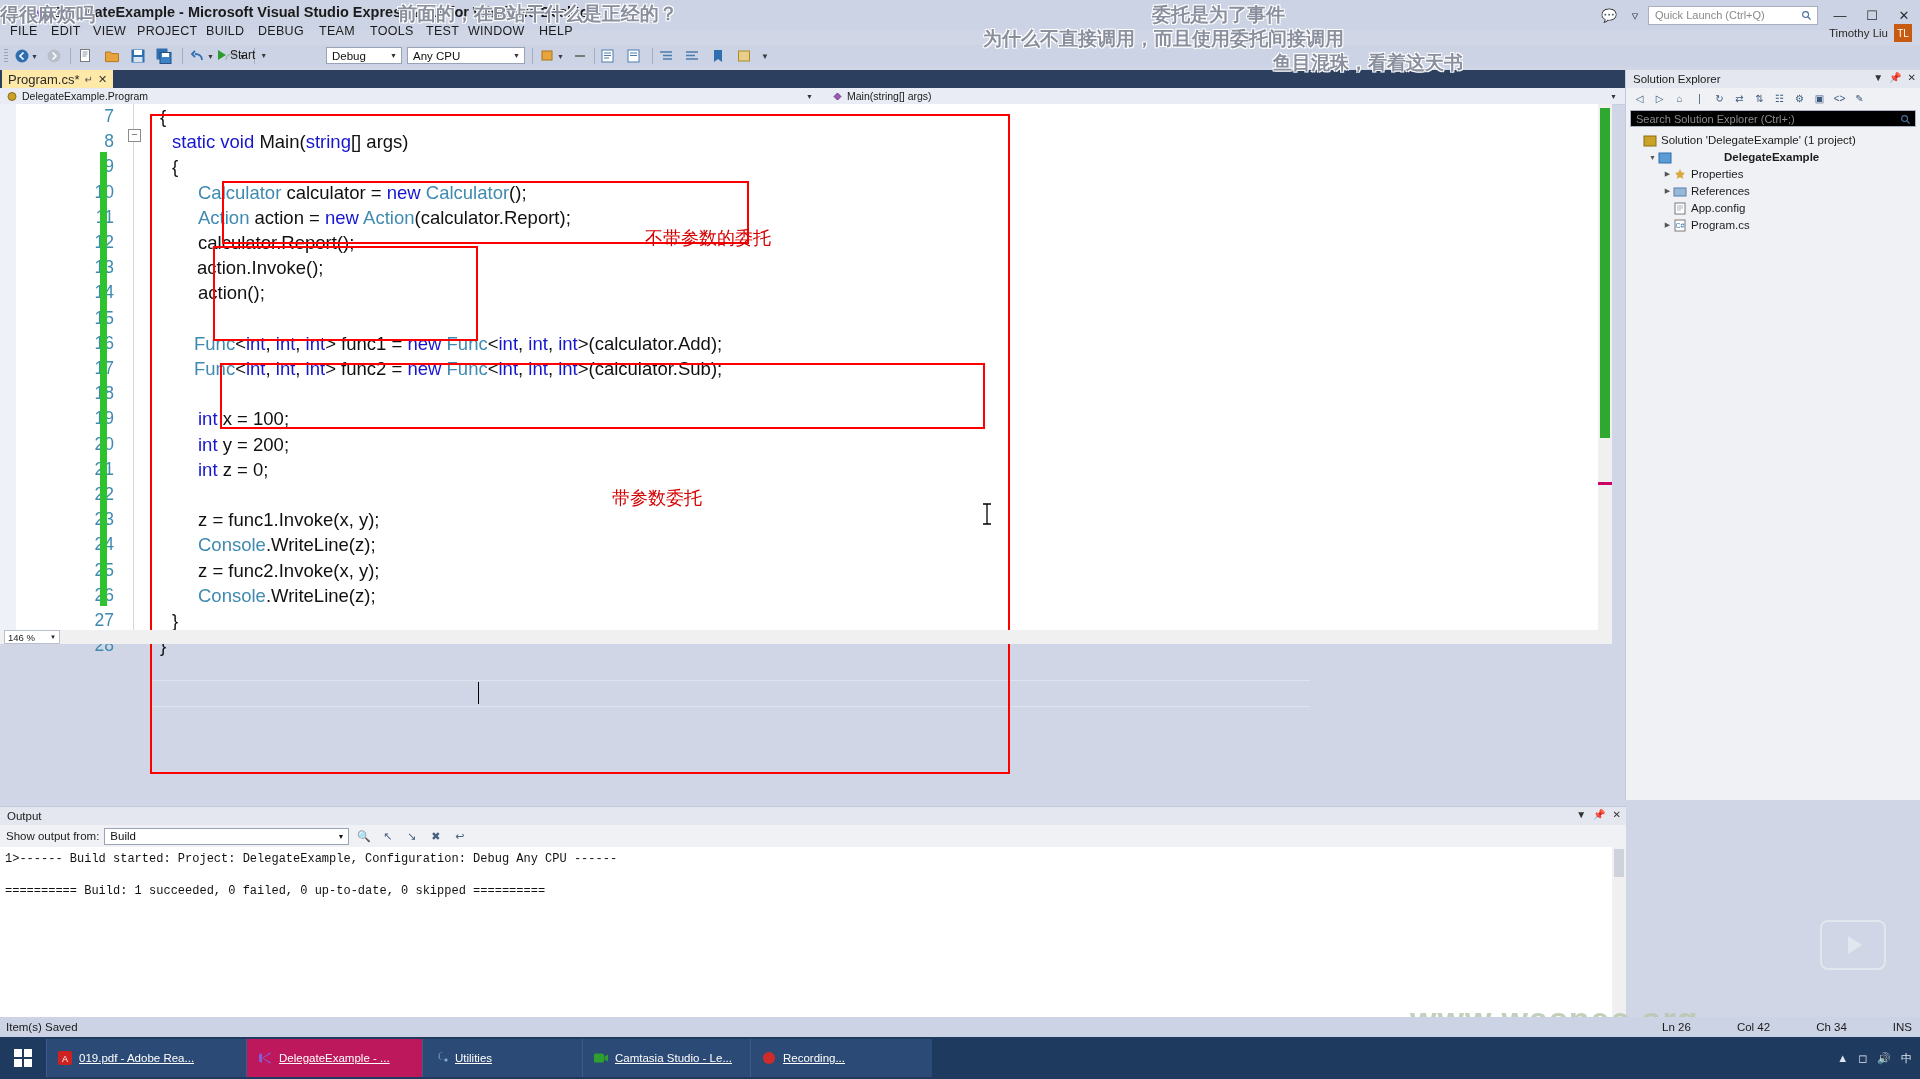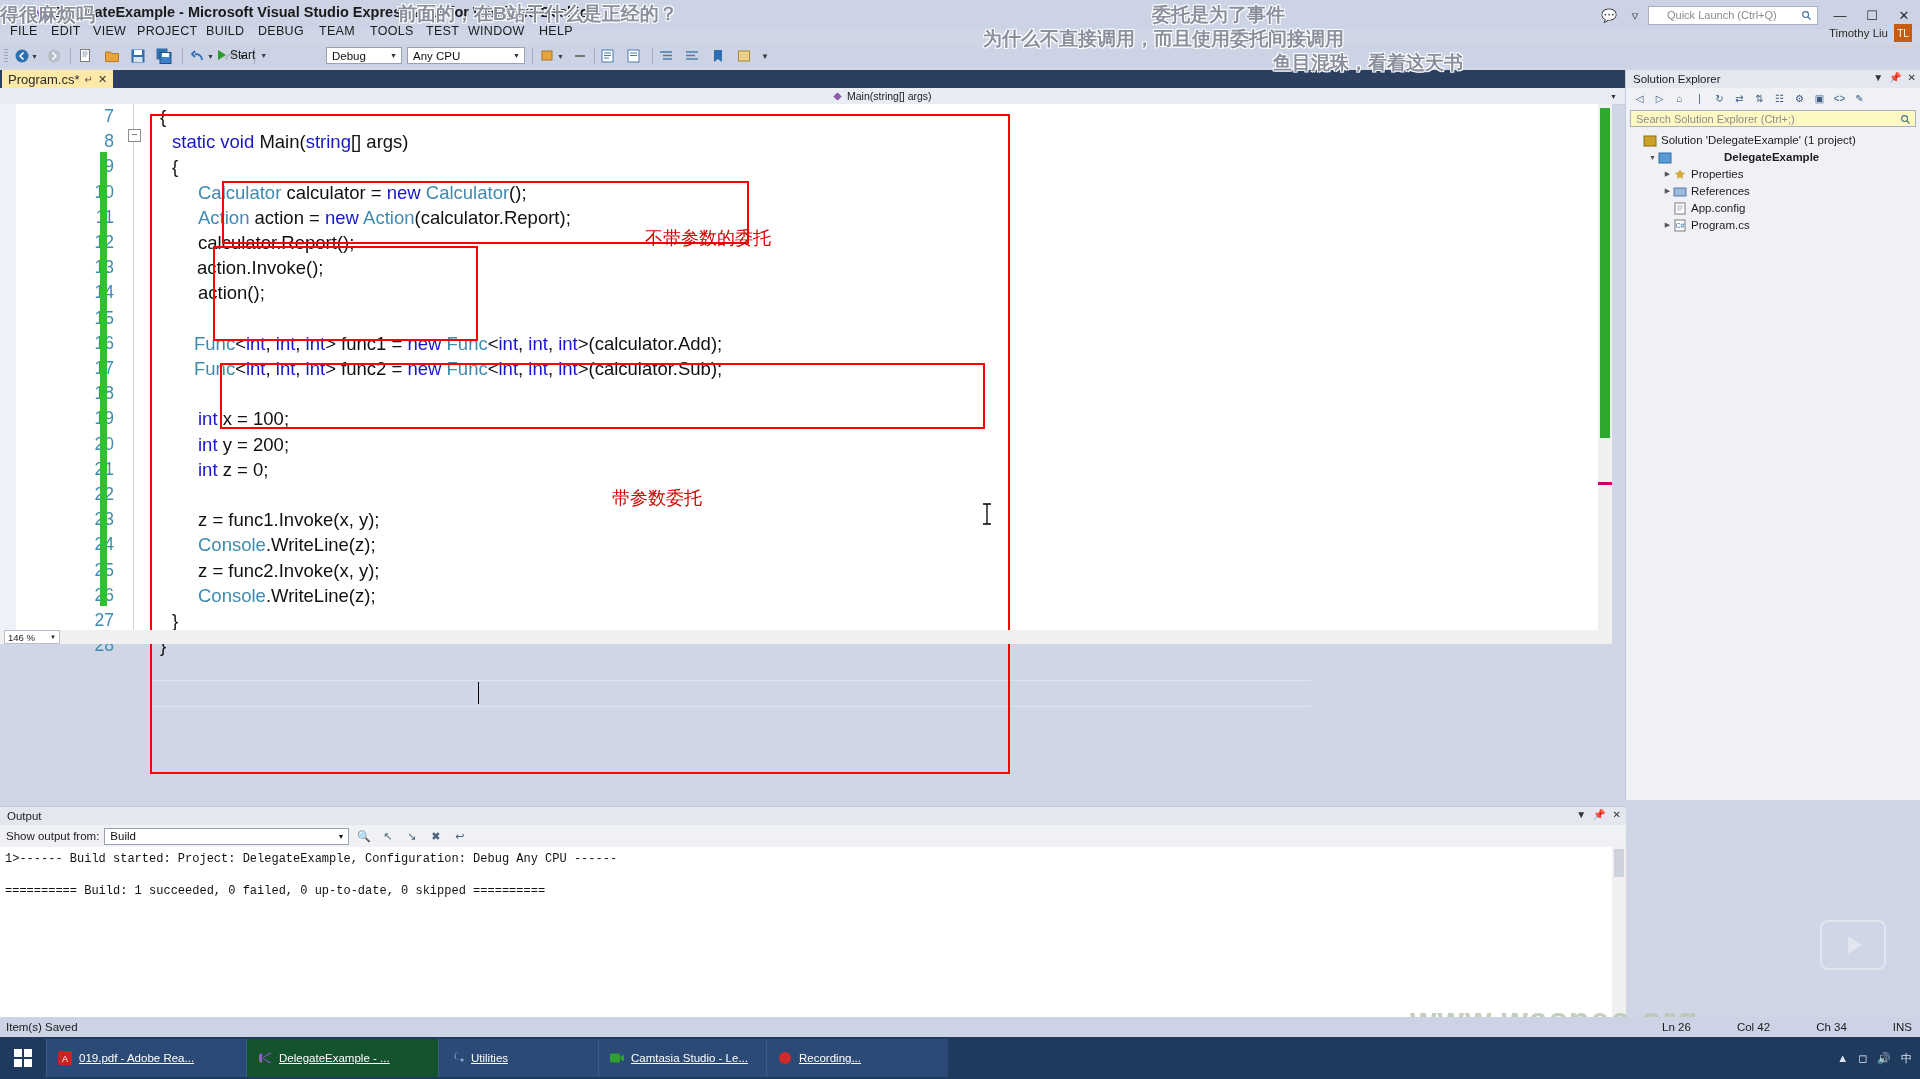--- a/index.html
+++ b/index.html
@@ -13,21 +13,21 @@
 
   
   .titlebar{position:absolute;left:0;top:0;width:1920px;height:30px;background:#ccd3e4;}
   .vs-logo{position:absolute;left:32px;top:6px;width:16px;height:16px;}
   .vs-logo:before{content:"";position:absolute;left:2px;top:1px;width:0;height:0;
     border-left:7px solid #8a5bd6;border-top:7px solid transparent;border-bottom:7px solid transparent;}
   .title-text{position:absolute;left:55px;top:4px;font-size:14.5px;font-weight:bold;color:#1a1a1a;white-space:nowrap;}
   .tb-right{position:absolute;right:0;top:0;height:30px;display:flex;align-items:center;}
   .tb-icon{width:26px;height:26px;display:flex;align-items:center;justify-content:center;color:#3c3c3c;font-size:13px;}
   .quicklaunch{width:170px;height:19px;background:#fff;border:1px solid #a8b0c0;font-size:11px;
-    color:#8a8a8a;display:flex;align-items:center;padding-left:18px;box-sizing:border-box;margin-right:6px;position:relative;}
+    color:#8a8a8a;display:flex;align-items:center;padding-left:6px;box-sizing:border-box;margin-right:6px;position:relative;}
   .ql-mag{position:absolute;right:5px;top:3px;width:11px;height:11px;}
   .winbtn{width:32px;height:28px;display:flex;align-items:center;justify-content:center;font-size:13px;color:#2b2b2b;}
   .winbtn.close{color:#2b2b2b;}
 
   
   .menubar{position:absolute;left:0;top:24px;width:1920px;height:22px;}
   .menu-item{position:absolute;top:0;font-size:12.5px;color:#1b1b1b;letter-spacing:.3px;white-space:nowrap;}
   .user-area{position:absolute;right:8px;top:24px;display:flex;align-items:center;gap:6px;}
   .user-name{font-size:11.5px;color:#2b2b2b;}
   .user-avatar{width:18px;height:18px;background:#c75b12;color:#fff;font-size:10px;
@@ -93,21 +93,21 @@
   .zarr{font-size:6px;margin-left:auto;margin-right:3px;}
 
   
   .se{position:absolute;right:0;top:70px;width:294px;height:730px;background:#f0f1f5;border-left:1px solid #c3c9d8;}
   .se-title{position:absolute;left:0;top:0;width:294px;height:18px;background:#e4e7ef;display:flex;align-items:center;}
   .se-title-text{font-size:11.5px;color:#1b1b1b;margin-left:7px;}
   .se-title-btns{position:absolute;right:4px;top:2px;display:flex;gap:6px;font-size:10px;color:#333;}
   .se-tools{position:absolute;left:0;top:18px;width:294px;height:20px;background:#f0f1f5;
     display:flex;align-items:center;gap:3px;padding-left:5px;box-sizing:border-box;}
   .se-tool{width:17px;height:16px;display:flex;align-items:center;justify-content:center;font-size:10px;color:#3a5a80;}
-  .se-search{position:absolute;left:4px;top:40px;width:286px;height:17px;background:#fef9c3;border:1px solid #aab1c0;
+  .se-search{position:absolute;left:4px;top:40px;width:286px;height:17px;background:#000000;border:1px solid #aab1c0;
     font-size:11px;color:#8b8b8b;display:flex;align-items:center;padding-left:5px;box-sizing:border-box;}
   .se-search-mag{position:absolute;right:4px;top:3px;}
   .tree{position:absolute;left:0;top:62px;width:294px;}
   .trow{position:absolute;height:16px;display:flex;align-items:center;font-size:11.5px;color:#1b1b1b;white-space:nowrap;}
   .tarrow{width:11px;font-size:7px;color:#555;display:inline-block;text-align:center;}
   .ticon{width:14px;height:13px;margin-right:4px;position:relative;display:inline-block;}
   .tlabel.bold{font-weight:bold;padding-left:48px;}
 
   
   .output{position:absolute;left:0;top:806px;width:1626px;height:224px;background:#f0f1f5;border-top:1px solid #c3c9d8;}
@@ -313,20 +313,27 @@
   <div class="tabrow">
     <div class="tab">
       <span class="tab-label">Program.cs*</span>
       <span class="tab-pin">↵</span>
       <span class="tab-x">✕</span>
     </div>
     <div class="tabrow-right">▼</div>
   </div>
 
   <div class="navbar">
+    <div class="navcombo" style="left:0;width:820px">
+      <svg class="nci" viewBox="0 0 13 13">
+        <circle cx="6" cy="6.5" r="4" fill="#c9a227" stroke="#8a6f14"></circle>
+      </svg>
+      <span>DelegateExample.Program</span>
+      <span class="navdd" style="left:806px">▼</span>
+    </div>
     <div class="navcombo" style="left:825px;width:800px">
       <svg class="nci" viewBox="0 0 13 13">
         <path d="M3 6.5 L6.5 3 L10 6.5 L6.5 10 Z" fill="#9b59b6" stroke="#6f3e86"></path>
       </svg>
       <span>Main(string[] args)</span>
       <span class="navdd" style="left:785px">▼</span>
     </div>
   </div>
 
   <div class="editor">
@@ -556,21 +563,21 @@
           <div></div>
         </div>
     </div>
     <div class="tsk" style="width:200px">
       <svg class="tsk-ico" viewBox="0 0 16 16">
         <rect x="1" y="1" width="14" height="14" rx="2" fill="#cc2222"></rect>
         <text x="8" y="12" font-size="9" fill="#fff" text-anchor="middle" font-family="Liberation Sans">A</text>
       </svg>
       <span class="tsk-label">019.pdf - Adobe Rea...</span>
     </div>
-    <div class="tsk" style="width:192px;background:#14532d">
+    <div class="tsk" style="width:176px;background:#be185d">
       <svg class="tsk-ico" viewBox="0 0 16 16">
         <path d="M2 4.5 L5 3 L5 13 L2 11.5z" fill="#8a5bd6"></path>
           <path d="M5 8 L13 2.5 L14 3.5 L6 8 L14 12.5 L13 13.5z" fill="#8a5bd6"></path>
       </svg>
       <span class="tsk-label">DelegateExample - ...</span>
     </div>
     <div class="tsk" style="width:160px">
       <svg class="tsk-ico" viewBox="0 0 16 16">
         <path d="M10 2a4 4 0 1 0 3 6l2 2-2 2-2-2a4 4 0 0 1-1-8z" fill="#7fa8d8"></path>
       </svg>

